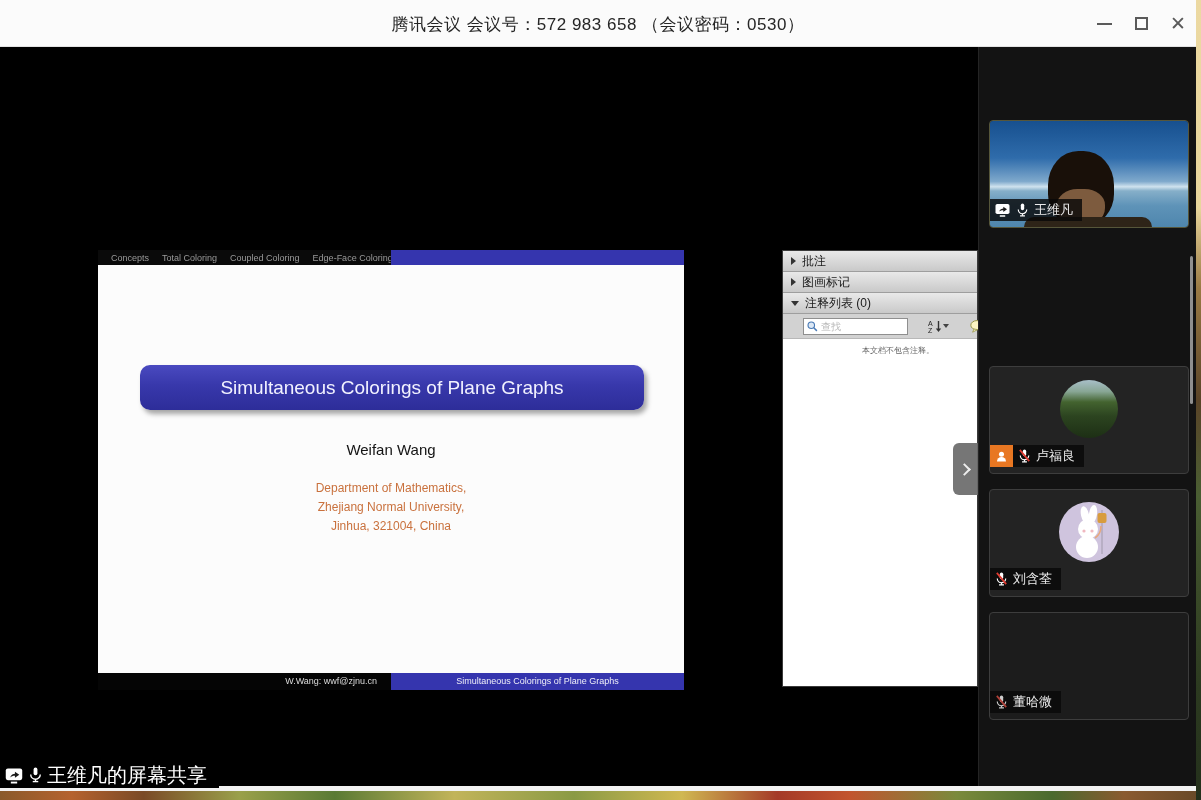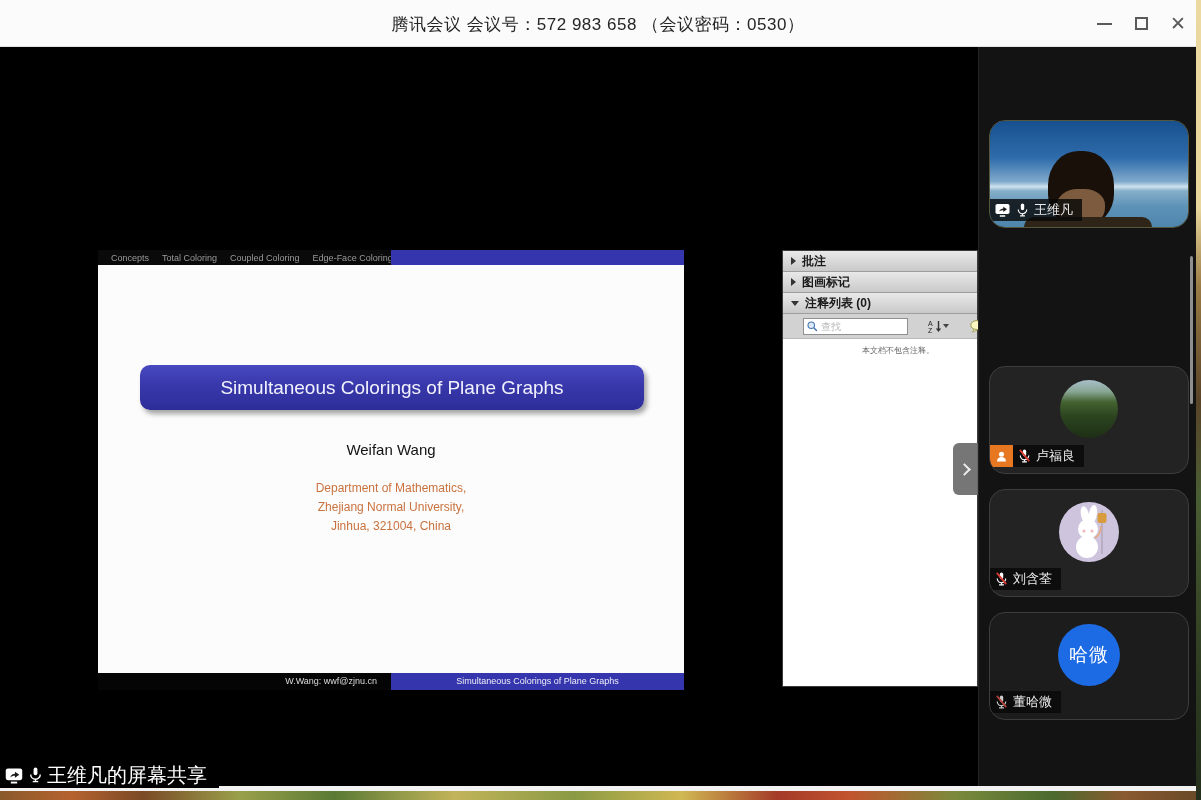--- a/index.html
+++ b/index.html
@@ -37,38 +37,38 @@
     display:flex; align-items:center; justify-content:center; color:#f2f2ff; font-size:19px; }
   .author { position:absolute; left:0; top:176px; width:100%; text-align:center; font-size:15px; color:#141414; }
   .affil { position:absolute; left:0; top:214px; width:100%; text-align:center; font-size:12px; line-height:19px; color:#c9713d; }
   .slide-footer { position:absolute; left:0; top:423px; width:586px; height:17px; }
   .footer-left { position:absolute; left:0; top:0; width:293px; height:17px; background:#050505; color:#dcdcdc; font-size:9px; text-align:right; line-height:17px; padding-right:14px; }
   .footer-right { position:absolute; left:293px; top:0; width:293px; height:17px; background:#3535ae; color:#eeeef8; font-size:9px; text-align:center; line-height:17px; }
 
   
   .panel { position:absolute; left:782px; top:203px; width:196px; height:437px; background:#fff; border:1px solid #3a3a3a; }
   .panel-header { height:21px; background:linear-gradient(180deg,#e9e9e9,#c9c9c9); border-bottom:1px solid #9e9e9e;
-    display:flex; align-items:center; gap:6px; padding-left:8px; font-size:12px; font-weight:bold; color:#1a1a1a; cursor:pointer; }
+    display:flex; align-items:center; gap:6px; padding-left:8px; font-size:12px; font-weight:normal; color:#1a1a1a; cursor:pointer; }
   .tri-right { width:0; height:0; border-left:5px solid #333; border-top:4px solid transparent; border-bottom:4px solid transparent; }
   .tri-down  { width:0; height:0; border-top:5px solid #333; border-left:4px solid transparent; border-right:4px solid transparent; }
   .panel-toolbar { height:25px; background:#d2d2d2; border-bottom:1px solid #b8b8b8; display:flex; align-items:center; padding:0 20px; gap:20px; }
   .search-box { width:108px; height:17px; background:#fff; border:1px solid #8f8f8f; display:flex; align-items:center; gap:2px; padding:0 2px; }
   .search-input { border:none; outline:none; width:84px; font-size:10px; background:transparent; color:#333; }
   .search-input::placeholder { color:#b8b8b8; }
   .tool-btn { display:flex; align-items:center; gap:1px; cursor:pointer; }
   .caret-down { width:0; height:0; border-top:4px solid #444; border-left:3px solid transparent; border-right:3px solid transparent; }
   .empty-msg { text-align:center; margin-top:6px; font-size:8px; color:#666;padding-left:36px; }
 
   .expand-btn { position:absolute; left:953px; top:396px; width:25px; height:52px; background:rgba(106,106,106,0.92);
     border-radius:6px 0 0 6px; display:flex; align-items:center; justify-content:center; cursor:pointer; }
   .chev { width:9px; height:9px; border-top:2px solid #ededed; border-right:2px solid #ededed; transform:rotate(45deg); margin-right:3px; }
 
   
   .sidebar { position:absolute; left:978px; top:47px; width:218px; height:739px; background:#131313; border-left:1px solid #242424; }
-  .tile { position:absolute; left:10px; width:200px; height:108px; background:#232323; border:1px solid #3d3d3d; border-radius:16px; overflow:hidden; cursor:pointer; }
+  .tile { position:absolute; left:10px; width:200px; height:108px; background:#232323; border:1px solid #3d3d3d; border-radius:4px; overflow:hidden; cursor:pointer; }
   .tile-1 { top:73px;  border-color:#56563a; }
   .tile-2 { top:196px; }
   .tile-3 { top:319px; }
   .tile-4 { top:442px; }
   .tile-5 { top:565px; background:#1c1c1c; }
 
   .video-bg { position:absolute; left:0; top:0; right:0; bottom:0;
     background:linear-gradient(180deg,#17508f 0%,#2f6cab 35%,#7fa9cc 57%,#cfe2ee 62%,#86afc9 66%,#5e93b8 80%,#4f86ad 100%); }
   .person-head { position:absolute; left:58px; top:30px; width:66px; height:74px; background:#191009; border-radius:46% 46% 42% 42%; }
   .person-face { position:absolute; left:67px; top:68px; width:48px; height:38px; background:#7d5b3e; border-radius:42% 42% 50% 50%; }
@@ -285,23 +285,20 @@
                 <line x1="5.4" y1="14.2" x2="10.6" y2="14.2" stroke="#fff" stroke-width="1.3"></line>
                 <line x1="3" y1="1.5" x2="13" y2="13.5" stroke="#e03a30" stroke-width="1.8"></line>
               </svg>
           </span>
           <span class="name-text">刘含荃</span>
         </div>
       </div>
     </div>
 
     <div class="tile tile-5">
-      <div class="avatar av-blue">
-        <span>哈微</span>
-      </div>
       <div class="bar-row">
         <div class="name-bar">
           <span class="icon">
             <svg width="15" height="16" viewBox="0 0 16 16">
                 <rect x="6.2" y="1" width="3.6" height="7.2" rx="1.8" fill="#ccc"></rect>
                 <path d="M3.5 7.5 a4.5 4.5 0 0 0 9 0" fill="none" stroke="#ccc" stroke-width="1.3"></path>
                 <line x1="8" y1="12" x2="8" y2="14" stroke="#ccc" stroke-width="1.3"></line>
                 <line x1="5.4" y1="14.2" x2="10.6" y2="14.2" stroke="#ccc" stroke-width="1.3"></line>
                 <line x1="3" y1="1.5" x2="13" y2="13.5" stroke="#b04038" stroke-width="1.8"></line>
               </svg>

